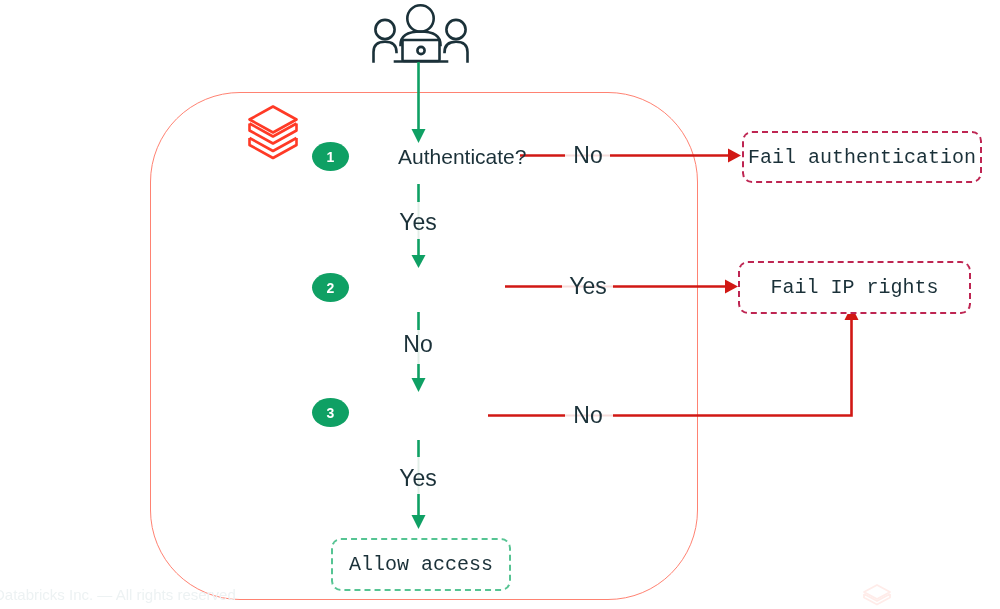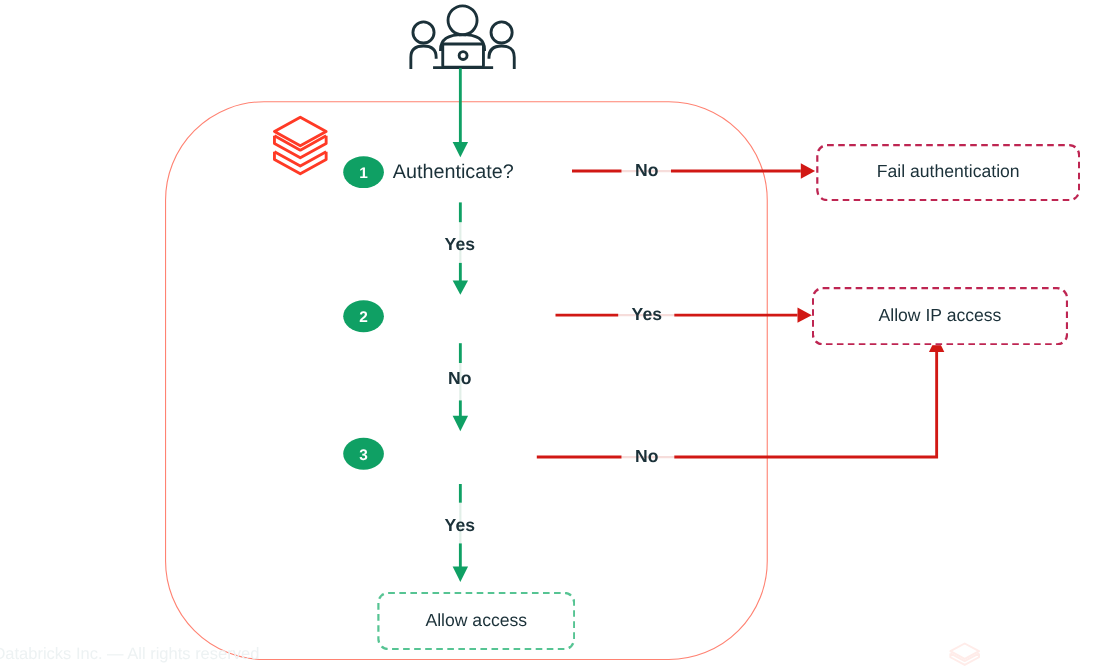--- a/index.html
+++ b/index.html
@@ -5,25 +5,25 @@
   html,body{margin:0;padding:0;background:#ffffff;}
   .stage{position:relative;width:1000px;height:609px;background:#ffffff;overflow:hidden;
          font-family:"Liberation Sans","DejaVu Sans",sans-serif;color:#1B3139;}
   .boundary{position:absolute;left:150px;top:92px;width:546px;height:506px;
             border:1.5px solid #FF8272;border-radius:90px;}
   svg.overlay{position:absolute;left:0;top:0;width:1000px;height:609px;pointer-events:none;}
   .step-circle{position:absolute;width:37px;height:29px;border-radius:50%;background:#0FA064;
                display:flex;align-items:center;justify-content:center;color:#fff;
                font-size:14px;font-weight:bold;}
   .step-question{position:absolute;height:29px;display:flex;align-items:center;
-                 font-size:18px;color:#1B3139;}
+                 font-size:21px;color:#1B3139;margin-left:41px;}
   .edge-label{position:absolute;width:64px;height:23px;display:flex;align-items:center;
-              justify-content:center;font-size:16px;color:#1B3139;font-weight:bold;}
+              justify-content:center;font-size:23px;color:#1B3139;}
   .outcome{position:absolute;display:flex;align-items:center;justify-content:center;
-           font-size:16px;color:#1B3139;background:#ffffff;border-radius:10px;}
+           font-size:20px;color:#1B3139;background:#ffffff;border-radius:10px;font-family:Liberation Mono, monospace;}
   .outcome.fail{border:2px dashed #BE2552;}
   .outcome.pass{border:2px dashed #56C493;}
   .watermark-text{position:absolute;left:-6px;top:586px;font-size:15px;color:#EDF2F3;
                   white-space:nowrap;}
 </style>
 </head>
 <body>
 
 <div class="stage">
 
@@ -98,17 +98,17 @@
 
   <div class="step-circle" style="left:312px;top:273px;">2</div>
   <div class="edge-label" style="left:556px;top:275px;">Yes</div>
   <div class="edge-label" style="left:386px;top:333px;">No</div>
 
   <div class="step-circle" style="left:312px;top:398px;">3</div>
   <div class="edge-label" style="left:556px;top:404px;">No</div>
   <div class="edge-label" style="left:386px;top:467px;">Yes</div>
 
   <div class="outcome fail" style="left:742px;top:131px;width:236px;height:48px;">Fail authentication</div>
-  <div class="outcome fail" style="left:738px;top:261px;width:229px;height:49px;">Allow IP access</div>
-  <div class="outcome pass" style="left:343px;top:538px;width:176px;height:49px;">Allow access</div>
+  <div class="outcome fail" style="left:738px;top:261px;width:229px;height:49px;">Fail IP rights</div>
+  <div class="outcome pass" style="left:331px;top:538px;width:176px;height:49px;">Allow access</div>
 
   <div class="watermark-text">Databricks Inc. — All rights reserved</div>
 </div>
 
 </body></html>

